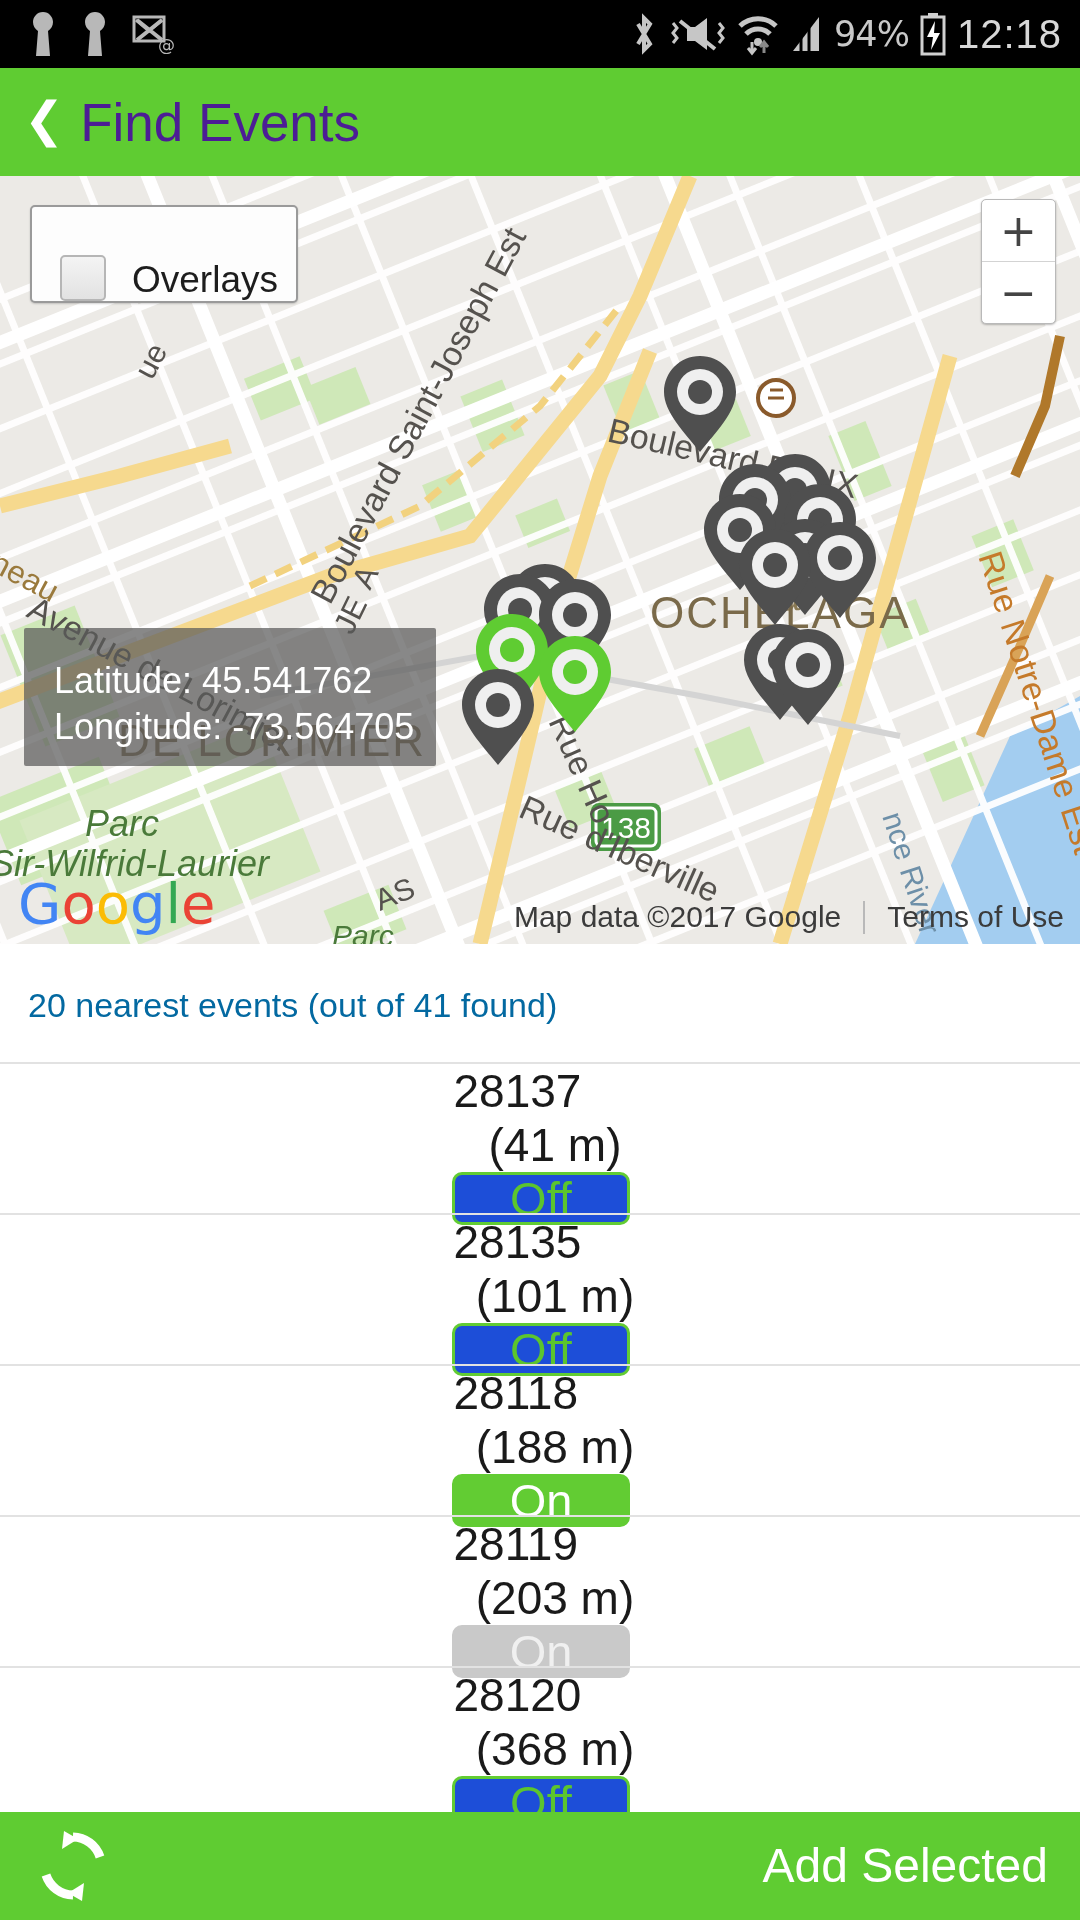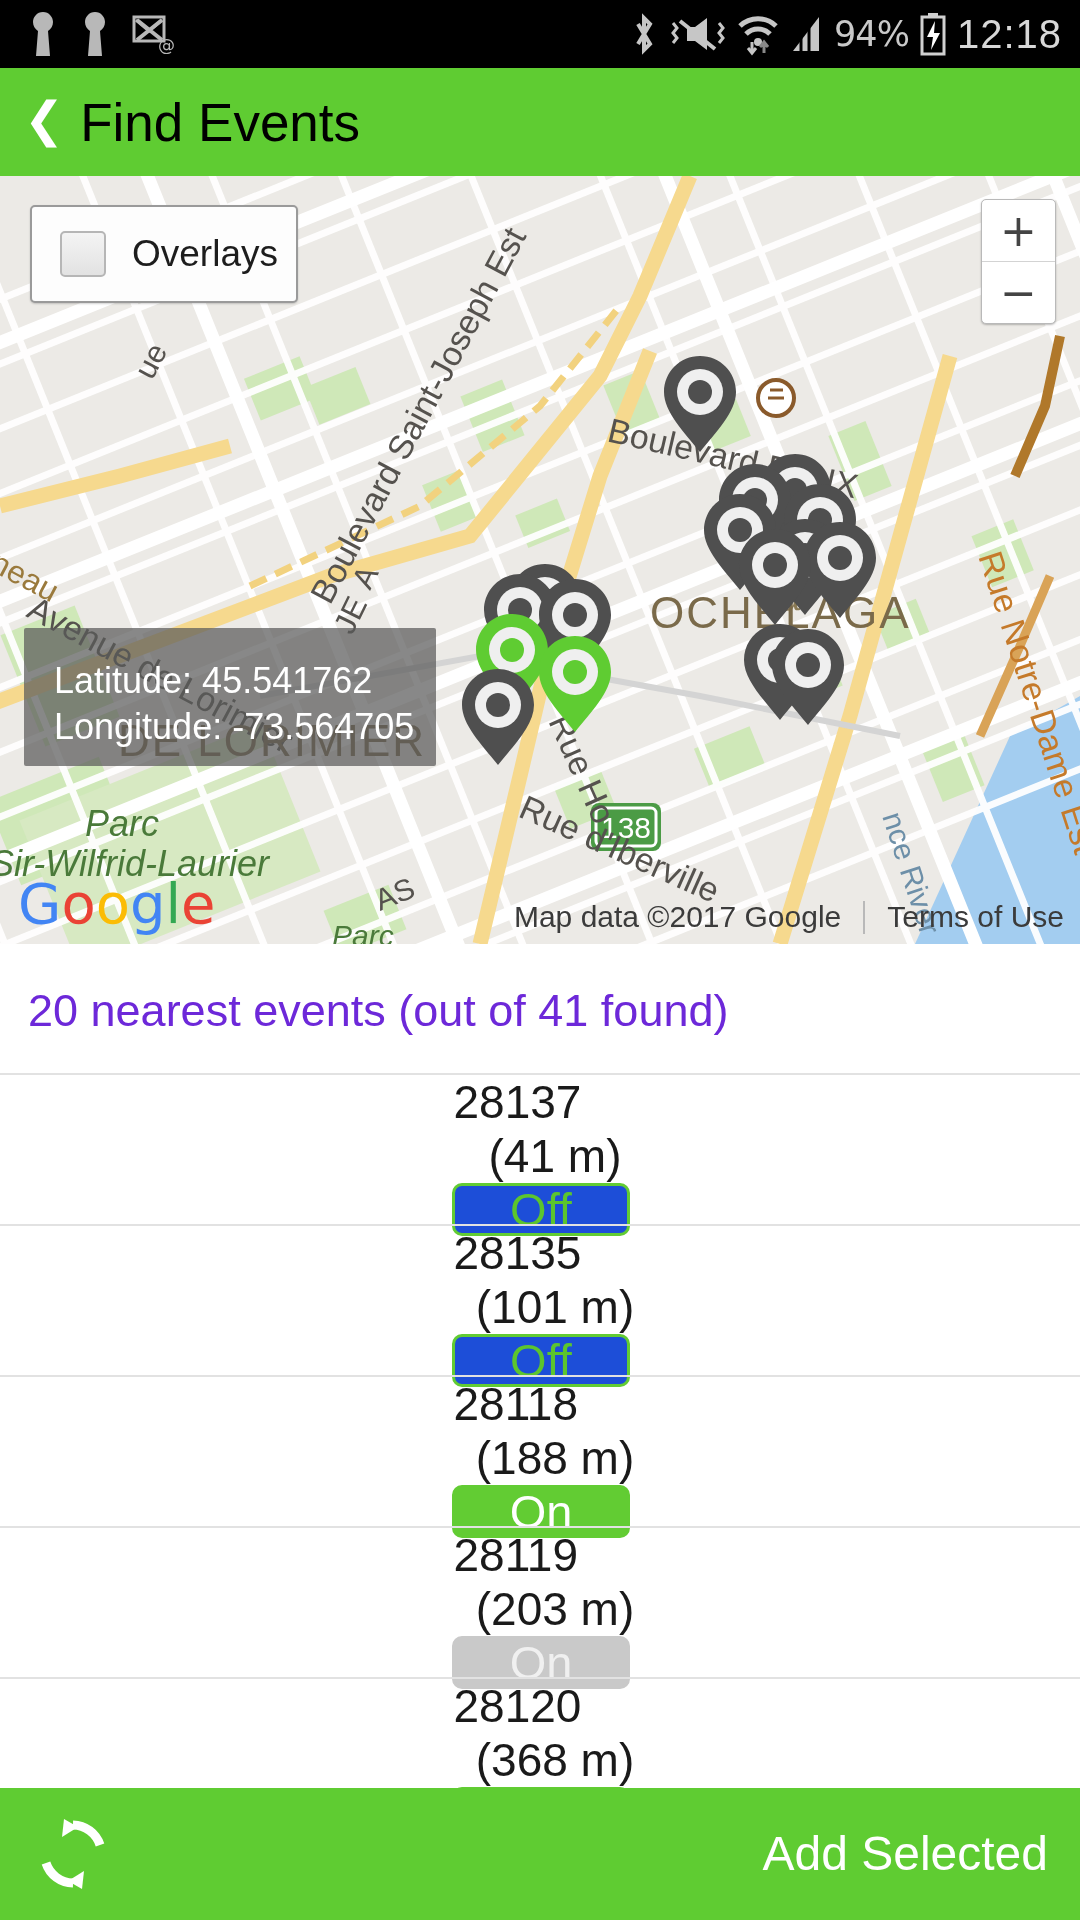--- a/index.html
+++ b/index.html
@@ -34,36 +34,36 @@
   
   .actionbar{
     height:108px; width:1080px; background:#5fcc32;
     display:flex; align-items:center; padding-left:24px;
   }
   .ab-back{
     color:#ffffff; font-size:48px; line-height:1;
     margin-right:16px; margin-top:-4px;
   }
   .ab-title{
-    color:#000000; font-size:53px; font-weight:400;
+    color:#4c1d95; font-size:53px; font-weight:400;
     letter-spacing:0px; line-height:1;
   }
 
   
   .map{
     position:relative; width:1080px; height:768px;
     overflow:hidden; background:#e9e9e6;
   }
   .map-svg{ position:absolute; left:0; top:0; }
 
   .overlays-box{
     position:absolute; left:30px; top:29px;
     width:268px; height:98px;
     background:#fdfdfd; border:2px solid #9a9a9a; border-radius:5px;
-    display:flex; align-items:center; padding-left:28px; gap:26px;
+    display:flex; align-items:flex-end; padding-left:28px; gap:26px;
     box-shadow:0 1px 2px rgba(0,0,0,.18);
   }
   .ov-check{
     width:46px; height:46px; border:2px solid #b6b6b6; border-radius:5px;
     background:linear-gradient(#f4f4f4,#e2e2e2);
   }
   .ov-label{ font-size:37px; color:#1d1d1d; }
 
   .zoomctl{
     position:absolute; right:24px; top:23px;
@@ -89,21 +89,21 @@
   .attrib{
     position:absolute; right:0; bottom:10px;
     display:flex; align-items:flex-end; gap:22px; padding-right:16px;
     font-size:30px; color:#3b3b3b;
   }
   .attrib .sep{ width:2px; height:33px; background:#b9b9b9; display:block; }
 
   
   .list-wrap{ width:1080px; background:#ffffff; }
   .list-head{
-    font-size:45px; color:#6d28d9; padding:44px 0 40px 28px; line-height:1;
+    font-size:34px; color:#0369a1; padding:44px 0 40px 28px; line-height:1;
   }
   .row{
     height:151px; display:flex; align-items:center;
     border-top:2px solid #e2e2e2; padding:0 26px 0 28px;
     position:relative;
     flex-direction:column;
   }
   .row:first-of-type{ border-top:none; }
   .row-id{ font-size:46px; color:#1a1a1a; min-width:175px; }
   .row-dist{ font-size:46px; color:#1a1a1a; margin-left:28px; }
@@ -112,21 +112,21 @@
     width:178px; height:116px; border-radius:10px;
     display:flex; align-items:center; justify-content:center;
     font-size:47px; line-height:1;
   }
   .toggle.off{ background:#1d4ed8; border:3px solid #62cc33; color:#5cc52e; }
   .toggle.on{ background:#62cc33; border:3px solid #62cc33; color:#ffffff; }
   .toggle.disabled{ background:#c9c9c9; border:3px solid #c9c9c9; color:#f0f0f0; }
 
   
   .bottombar{
-    position:absolute; left:0; bottom:0; width:1080px; height:132px;
+    position:absolute; left:0; bottom:0; width:1080px; height:108px;
     background:#5fcc32; display:flex; align-items:center;
     padding:0 32px 0 34px;
   }
   .bb-spacer{ flex:1; }
   .bb-label{ color:#ffffff; font-size:48px; line-height:1; }
 </style>
 </head>
 <body>
 
 <div class="statusbar">

